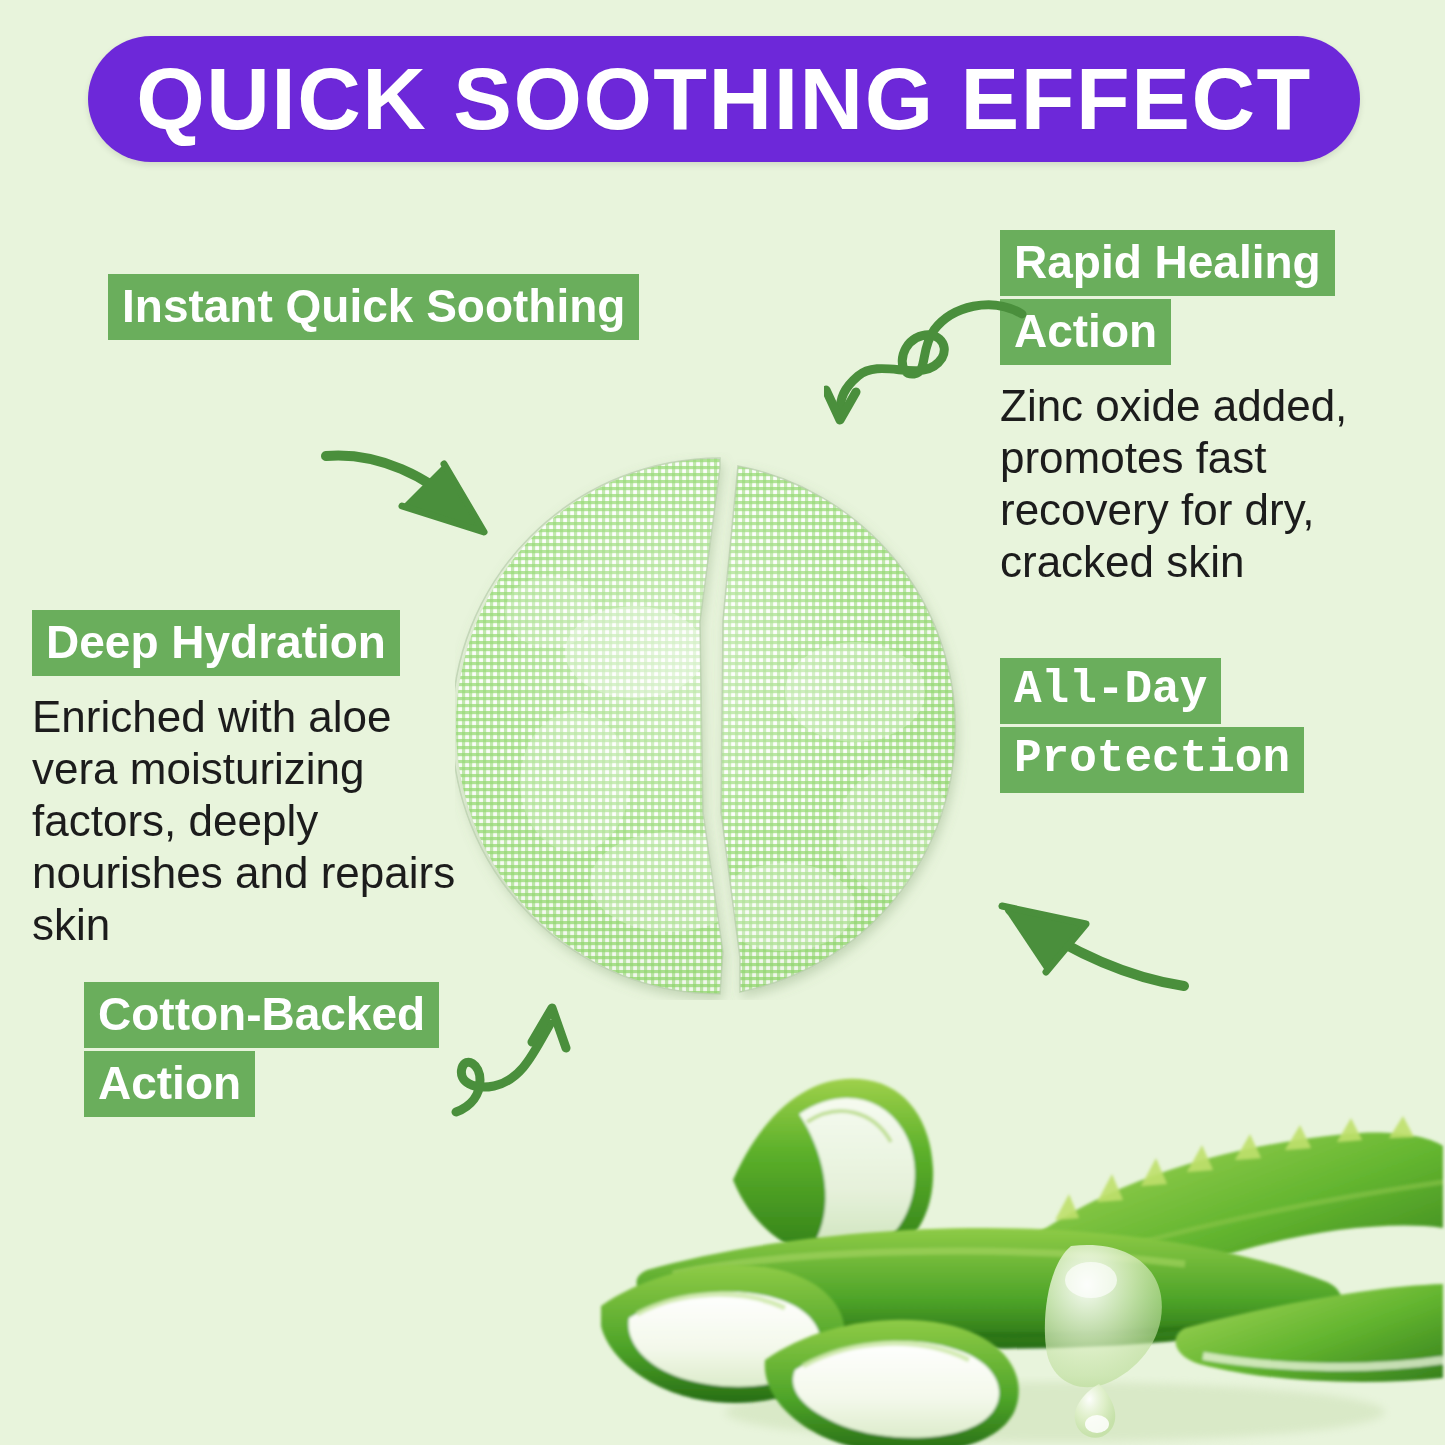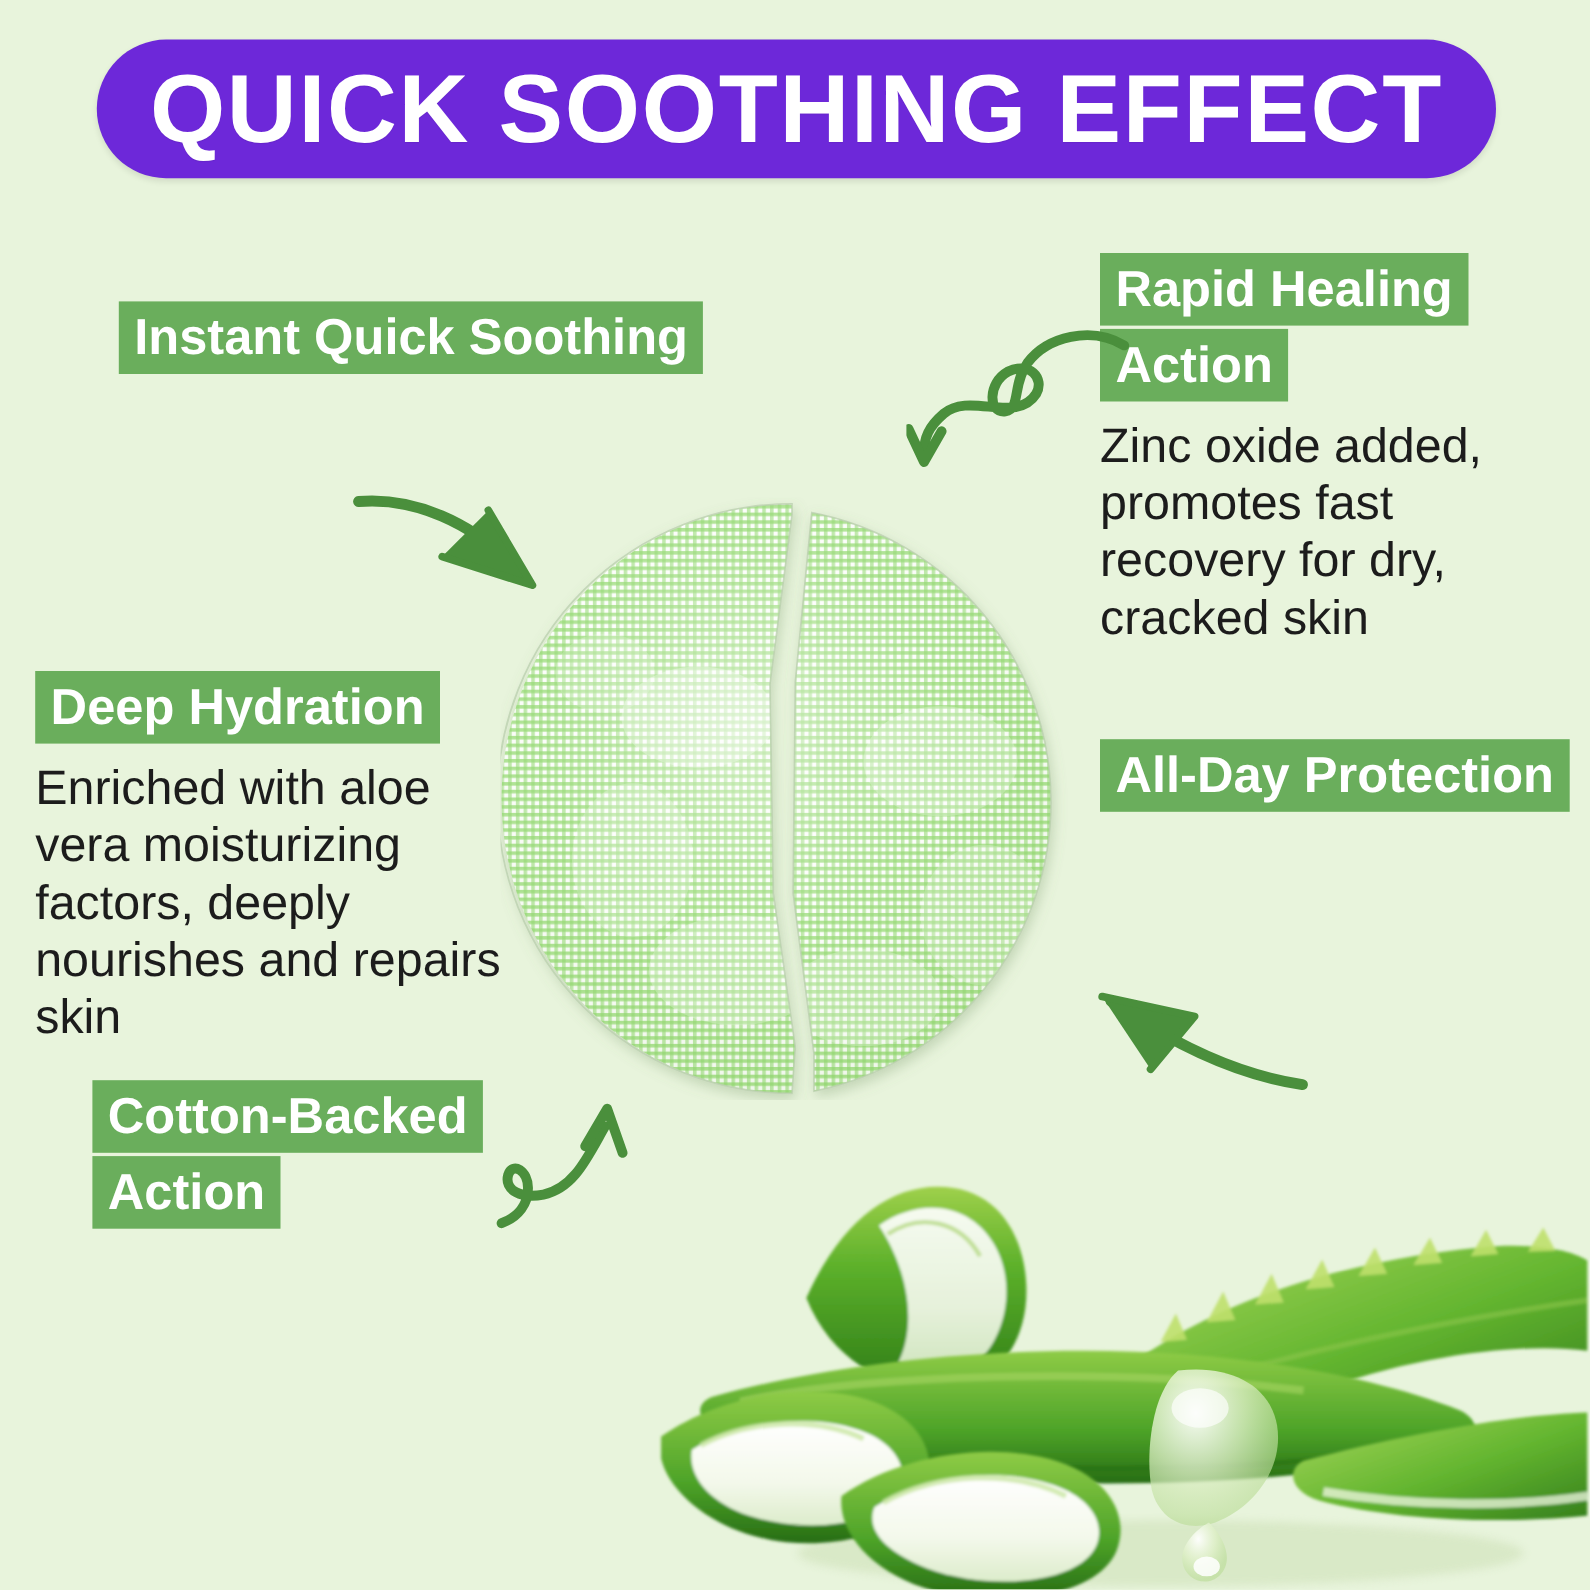--- a/index.html
+++ b/index.html
@@ -38,21 +38,21 @@
   }
   .desc{
     margin:14px 0 0 0;color:#1c1c1c;
     font-size:44px;line-height:1.18;font-weight:normal;
   }
 
   
   #f-instant{left:108px;top:272px;width:600px;}
   #f-rapid  {left:1000px;top:228px;width:440px;}
   #f-deep   {left:32px;top:608px;width:430px;}
-  #f-allday {left:1000px;top:670px;width:430px;}
+  #f-allday {left:1000px;top:656px;width:430px;font-family:Liberation Mono, monospace;}
   #f-cotton {left:84px;top:980px;width:430px;}
 
   
   #pad{position:absolute;left:455px;top:452px;width:530px;height:548px;}
   .pad-svg{position:absolute;inset:0;}
 
   
   .arrow{position:absolute;}
   #arrow-instant{left:318px;top:420px;width:230px;height:150px;}
   #arrow-rapid  {left:824px;top:300px;width:210px;height:130px;}

